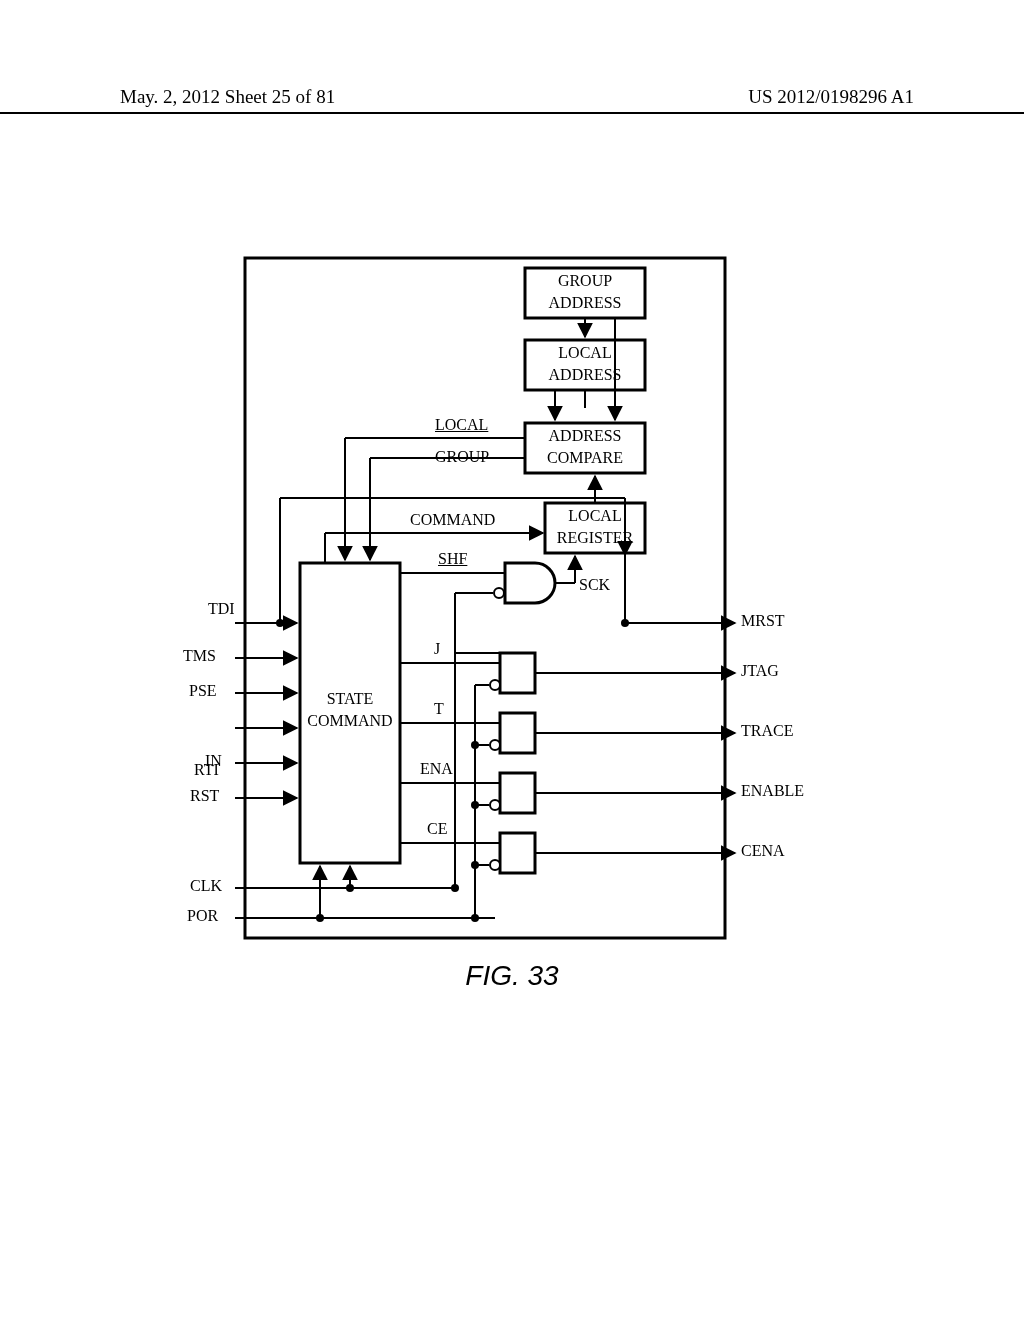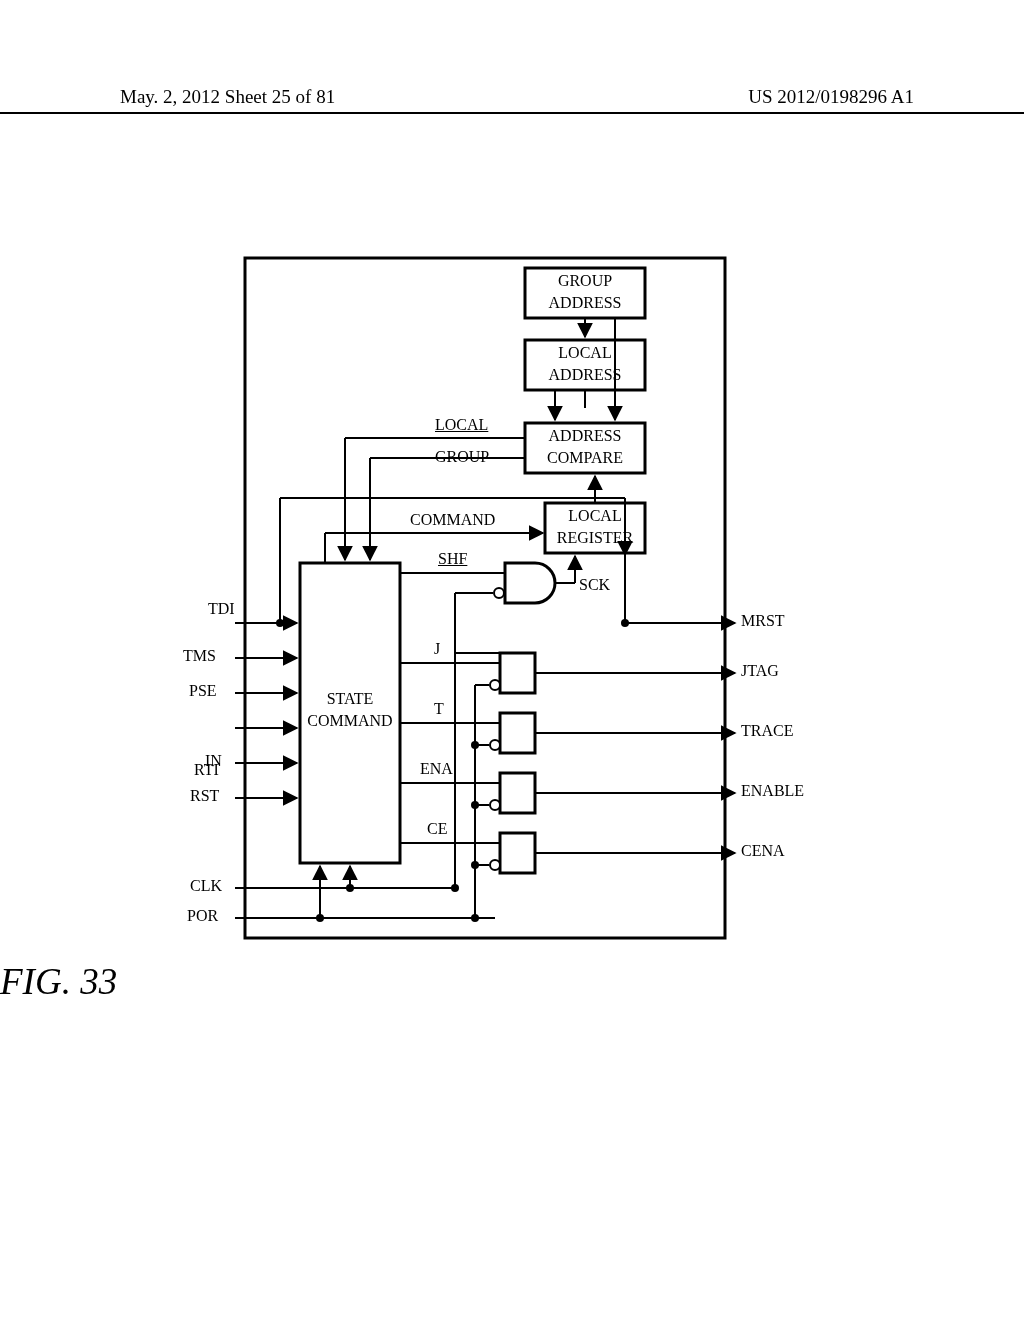--- a/index.html
+++ b/index.html
@@ -40,23 +40,24 @@
     position: absolute;
     font-family: Liberation Serif, serif;
     font-size: 16px;
     white-space: nowrap;
   }
   .fig-caption {
     position: absolute;
     top: 960px;
     left: 0;
     width: 100%;
+    text-align: center;
     font-style: italic;
-    font-size: 37px;
-    font-family: Liberation Serif, serif;
+    font-size: 28px;
+    font-family: Liberation Sans, sans-serif;
   }
 </style>
 </head>
 <body>
 
 <div class="page">
   <div class="header">
     <span>May. 2, 2012  Sheet 25 of 81</span>
     <span>US 2012/0198296 A1</span>
   </div>

